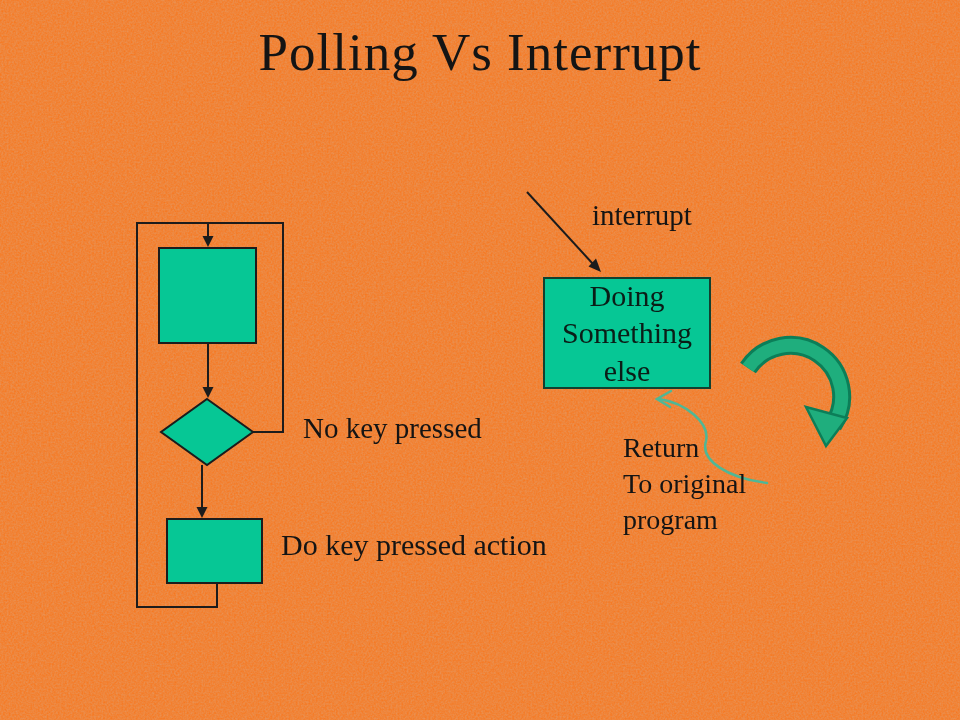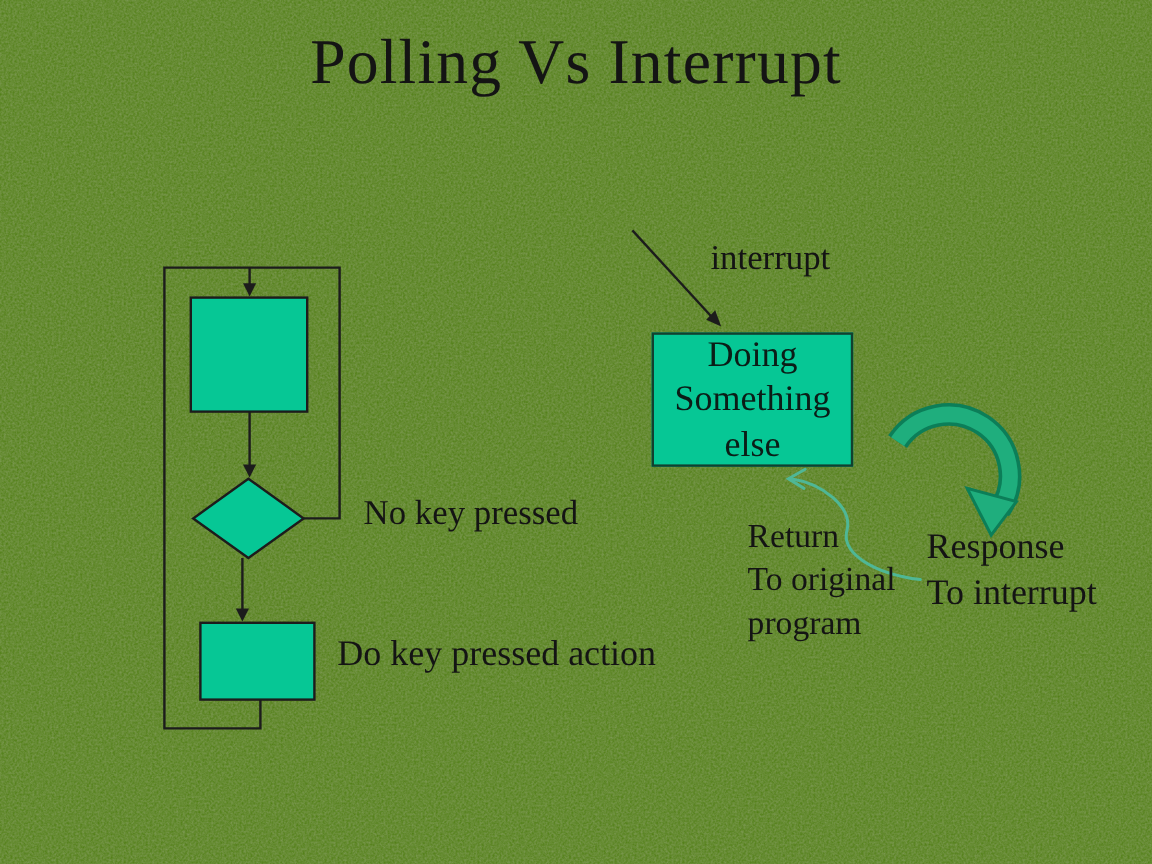--- a/index.html
+++ b/index.html
@@ -1,19 +1,19 @@
 <!DOCTYPE html>
 <html><head>
 <meta charset="utf-8">
 <style>
   html,body{margin:0;padding:0;}
   .slide{
     position:relative;
     width:960px;height:720px;
-    background:#4d7c0f;
+    background:#f97316;
     overflow:hidden;
     font-family:"Liberation Serif","DejaVu Serif",serif;
   }
   svg.layer{position:absolute;left:0;top:0;width:960px;height:720px;}
   .t{
     position:absolute;
     color:#141414;
     white-space:pre-line;
     font-family:"Liberation Serif","DejaVu Serif",serif;
   }
@@ -97,16 +97,14 @@
 
   <div class="doing-box">
     <span class="doing-text">Doing
 Something else</span>
   </div>
 
   <div class="t return-label">Return
 To original
 program</div>
 
-  <div class="t response-label">Response
-To interrupt</div>
 
 </div>
 
 </body></html>

